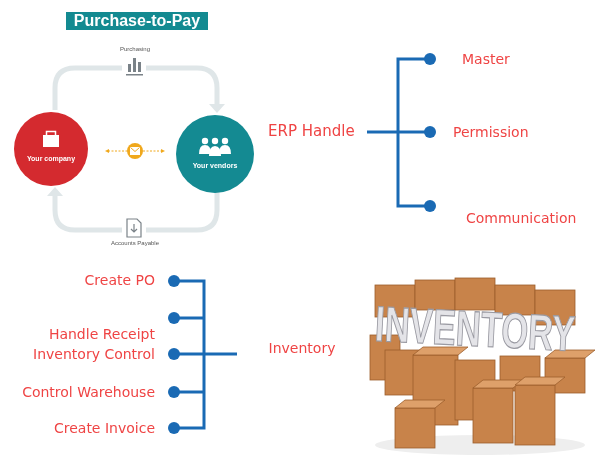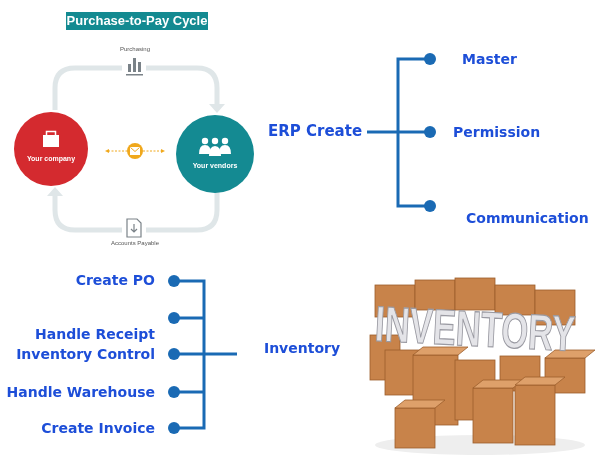--- a/index.html
+++ b/index.html
@@ -1,24 +1,24 @@
 <!DOCTYPE html>
 <html><head>
   <meta charset="utf-8">
   <style>
     html, body { margin: 0; padding: 0; background: #ffffff; }
     body { width: 600px; height: 465px; position: relative; overflow: hidden;
            font-family: "DejaVu Sans", sans-serif; }
     .abs { position: absolute; }
     .p2p-title { left: 66px; top: 12px; width: 142px; height: 18px; background: #138a91;
                  color: #fff; font-family: "Liberation Sans", sans-serif; font-weight: bold;
-                 font-size: 13px; line-height: 18px; text-align: center; }
+                 font-size: 16px; line-height: 18px; text-align: center; }
     .small-label { font-family: "Liberation Sans", sans-serif; font-size: 6px; color: #555; text-align: center; }
     .circle-label { font-family: "Liberation Sans", sans-serif; font-size: 7px; font-weight: bold; color: #fff; text-align: center; }
-    .blue-text { color: #1d4ed8; font-family: "DejaVu Sans", sans-serif; font-weight: bold; white-space: nowrap; }
+    .blue-text { color: #ef4444; font-family: "DejaVu Sans", sans-serif; font-weight: normal; white-space: nowrap; }
     .erp-item { font-size: 14px; }
     .inv-item { font-size: 14px; text-align: right; }
     svg { position: absolute; left: 0; top: 0; }
   </style>
 </head>
 <body>
 
 <div class="abs p2p-title">Purchase-to-Pay Cycle</div>
 
 <svg width="600" height="465">
@@ -120,25 +120,25 @@
     </g>
   </g>
   <text x="475" y="346" text-anchor="middle" font-family="Liberation Sans, sans-serif" font-weight="bold" font-size="50" fill="#e4e4e8" stroke="#9a9aa2" stroke-width="1.2" textLength="200" lengthAdjust="spacingAndGlyphs" transform="rotate(3 475 330)" id="inv-word">INVENTORY</text>
 </svg>
 
 <div class="abs small-label" style="left:110px;top:46px;width:50px;">Purchasing</div>
 <div class="abs small-label" style="left:100px;top:240px;width:70px;">Accounts Payable</div>
 <div class="abs circle-label" style="left:14px;top:155px;width:74px;">Your company</div>
 <div class="abs circle-label" style="left:176px;top:162px;width:78px;">Your vendors</div>
 
-<div class="abs blue-text" style="left:268px;top:122px;font-size:15px;">ERP Create</div>
+<div class="abs blue-text" style="left:268px;top:122px;font-size:15px;">ERP Handle</div>
 <div class="abs blue-text erp-item" style="left:462px;top:51px;">Master</div>
 <div class="abs blue-text erp-item" style="left:453px;top:124px;text-align:center;">Permission</div>
 <div class="abs blue-text erp-item" style="left:466px;top:198px;margin-top:12px;">Communication</div>
 
 <div class="abs blue-text inv-item" style="right:445px;top:272px;margin-left:44px;">Create PO</div>
 <div class="abs blue-text inv-item" style="right:445px;top:310px;margin-top:16px;">Handle Receipt</div>
 <div class="abs blue-text inv-item" style="right:445px;top:346px;">Inventory Control</div>
-<div class="abs blue-text inv-item" style="right:445px;top:384px;">Handle Warehouse</div>
+<div class="abs blue-text inv-item" style="right:445px;top:384px;">Control Warehouse</div>
 <div class="abs blue-text inv-item" style="right:445px;top:420px;">Create Invoice</div>
 <div class="abs blue-text" style="left:250px;top:340px;width:104px;text-align:center;font-size:14px;line-height:16px;">
   <div>Inventory</div>
 </div>
 
 </body></html>

